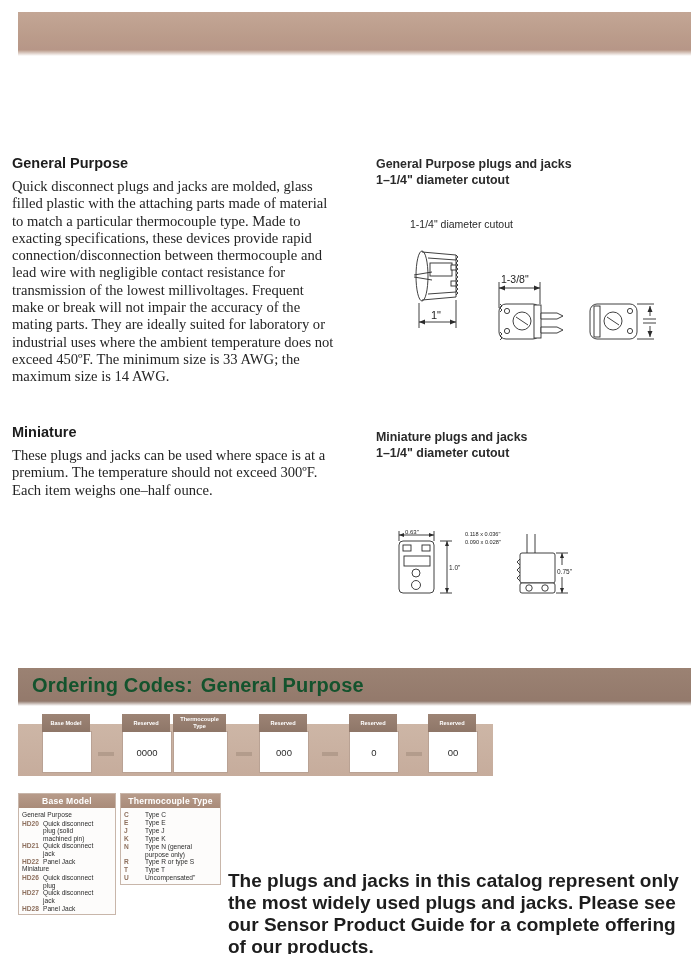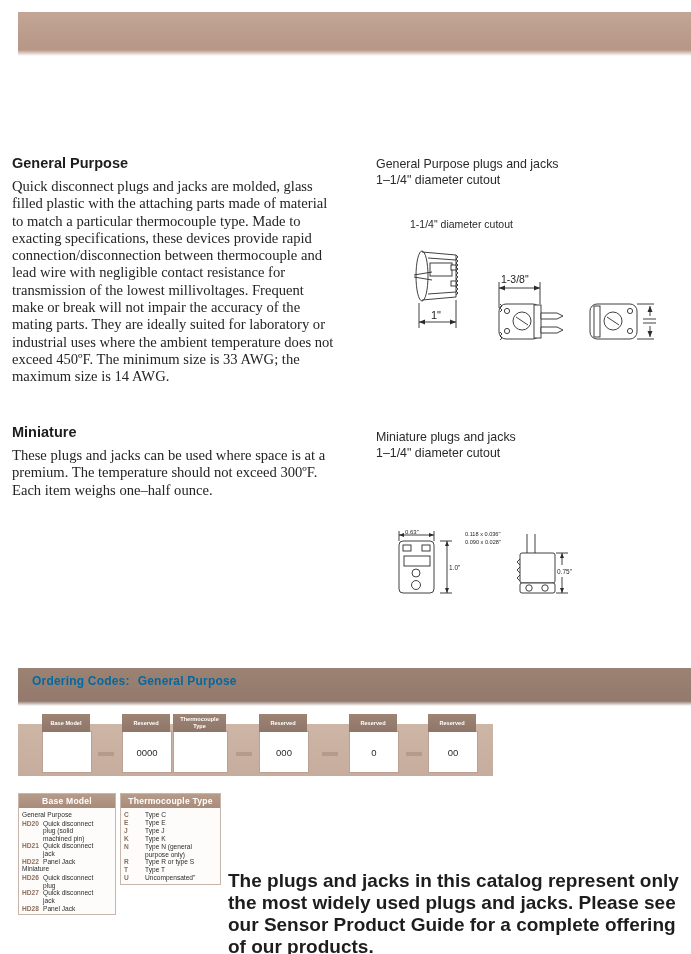--- a/index.html
+++ b/index.html
@@ -23,41 +23,41 @@
 
   
   .col-left{position:absolute;left:12px;top:155px;width:325px;}
   h3.sect{font-size:14.5px;font-weight:bold;margin:0 0 7px 0;color:#1d1d1d;
     font-family:"Liberation Sans", sans-serif;}
   p.body{margin:0;font-family:"Liberation Serif", serif;font-size:14.6px;
     line-height:17.3px;color:#242424;text-align:left;}
   .sect-miniature{position:absolute;left:12px;top:424px;width:325px;}
 
   
-  .rc-head{position:absolute;font-size:12.4px;line-height:15.5px;color:#2a2a2a;}
+  .rc-head{position:absolute;font-size:12.4px;line-height:15.5px;color:#2a2a2a;font-weight:bold;}
   #gp-head{left:376px;top:157px;}
   #mini-head{left:376px;top:430px;}
   .cutout-label{position:absolute;left:410px;top:218px;font-size:10.5px;color:#2a2a2a;}
 
   
   .draw{position:absolute;}
   #gp-draw{left:404px;top:248px;}
   #mini-draw{left:390px;top:525px;}
   svg{display:block;}
   .ln{stroke:#2b2b2b;fill:none;stroke-width:.9;}
   .ln2{stroke:#2b2b2b;fill:#ffffff;stroke-width:.9;}
   .dim{font-family:"Liberation Sans", sans-serif;fill:#1f1f1f;}
 
   
   .oc-banner{position:absolute;left:18px;top:668px;width:673px;height:35px;
     background:linear-gradient(180deg,#9b8273 0%,#93796b 100%);}
   .oc-banner-shade{position:absolute;left:18px;top:701px;width:673px;height:5px;
     background:linear-gradient(180deg,#8f7669 0%,#ffffff 100%);}
-  .oc-title{position:absolute;left:32px;top:674px;font-size:12px;font-weight:bold;
-    color:#0369a1;letter-spacing:.2px;}
+  .oc-title{position:absolute;left:32px;top:674px;font-size:20px;font-weight:bold;
+    color:#14532d;letter-spacing:.2px;}
   .oc-title .gap{display:inline-block;width:8px;}
 
   
   .code-strip{position:absolute;left:18px;top:724px;width:475px;height:52px;
     background:linear-gradient(180deg,#cdb6a6 0%,#c6ac9c 100%);}
   .codebox{position:absolute;background:#ffffff;border:1px solid #b9a294;}
   .codebox .cap{position:absolute;left:-1px;top:-18px;width:100%;height:18px;
     background:linear-gradient(180deg,#9d8475 0%,#8e7668 100%);color:#fff;
     font-size:5.6px;font-weight:bold;line-height:6.6px;text-align:center;
     display:flex;align-items:center;justify-content:center;padding:0 1px;

